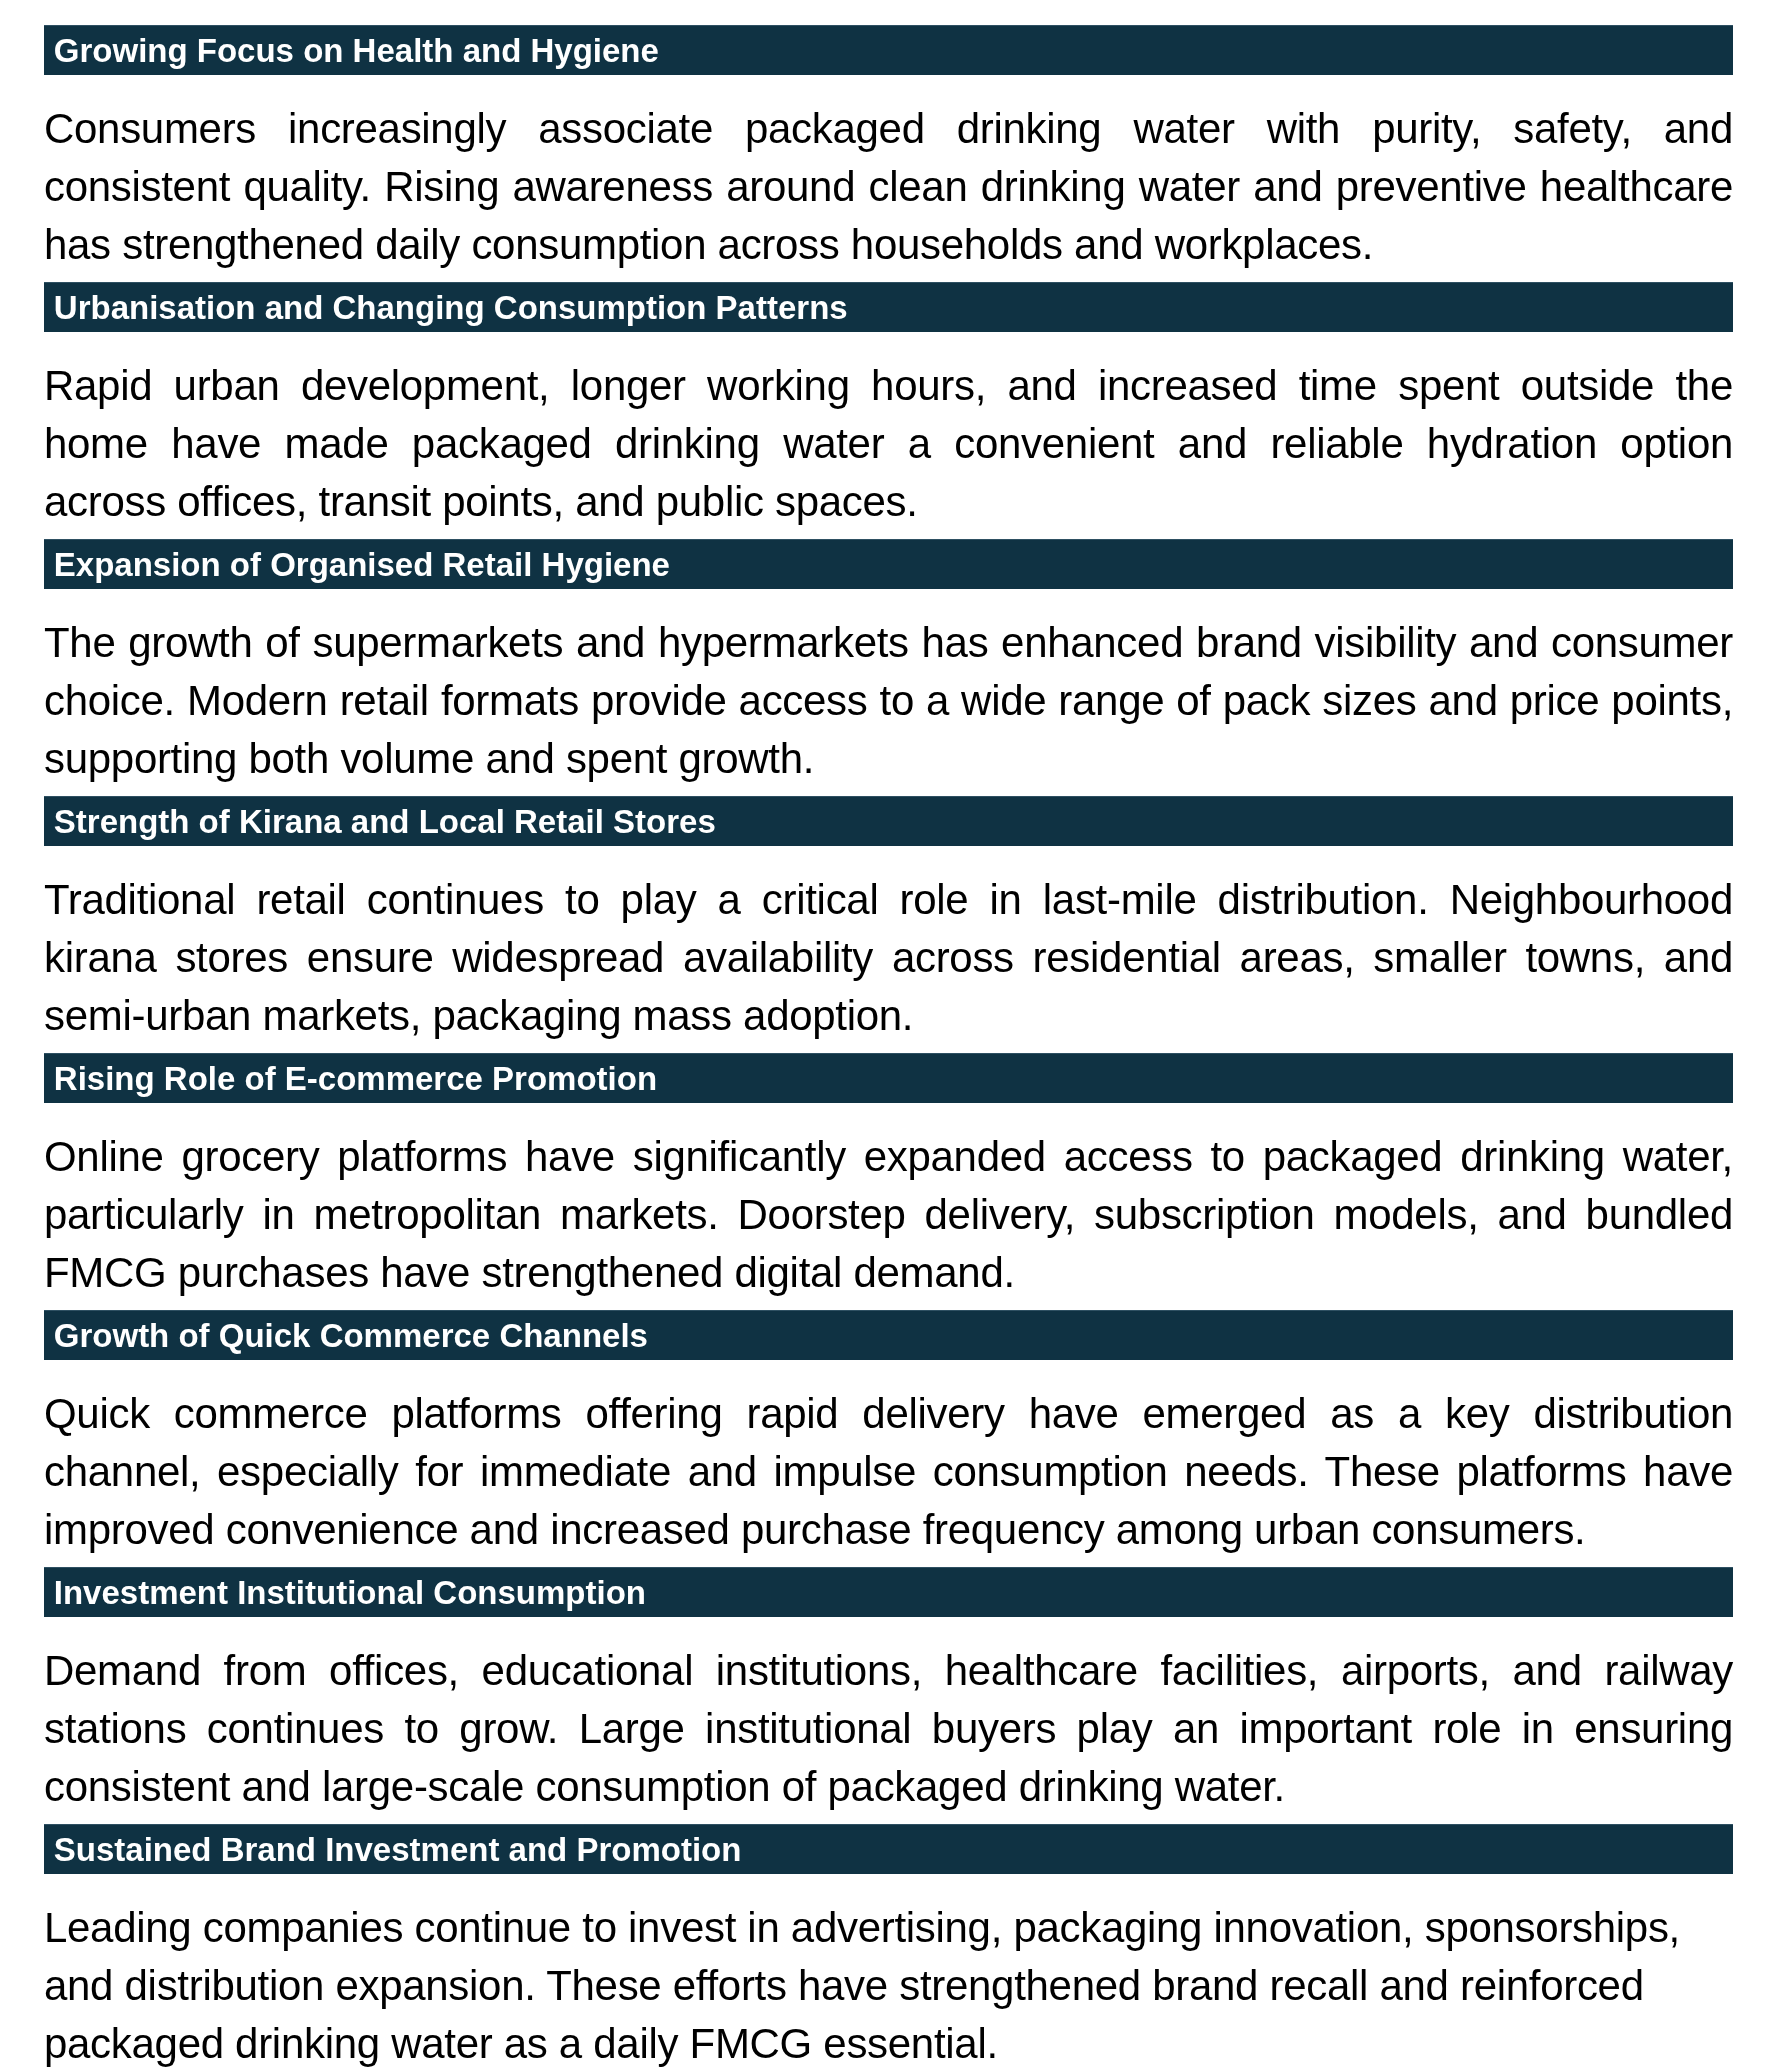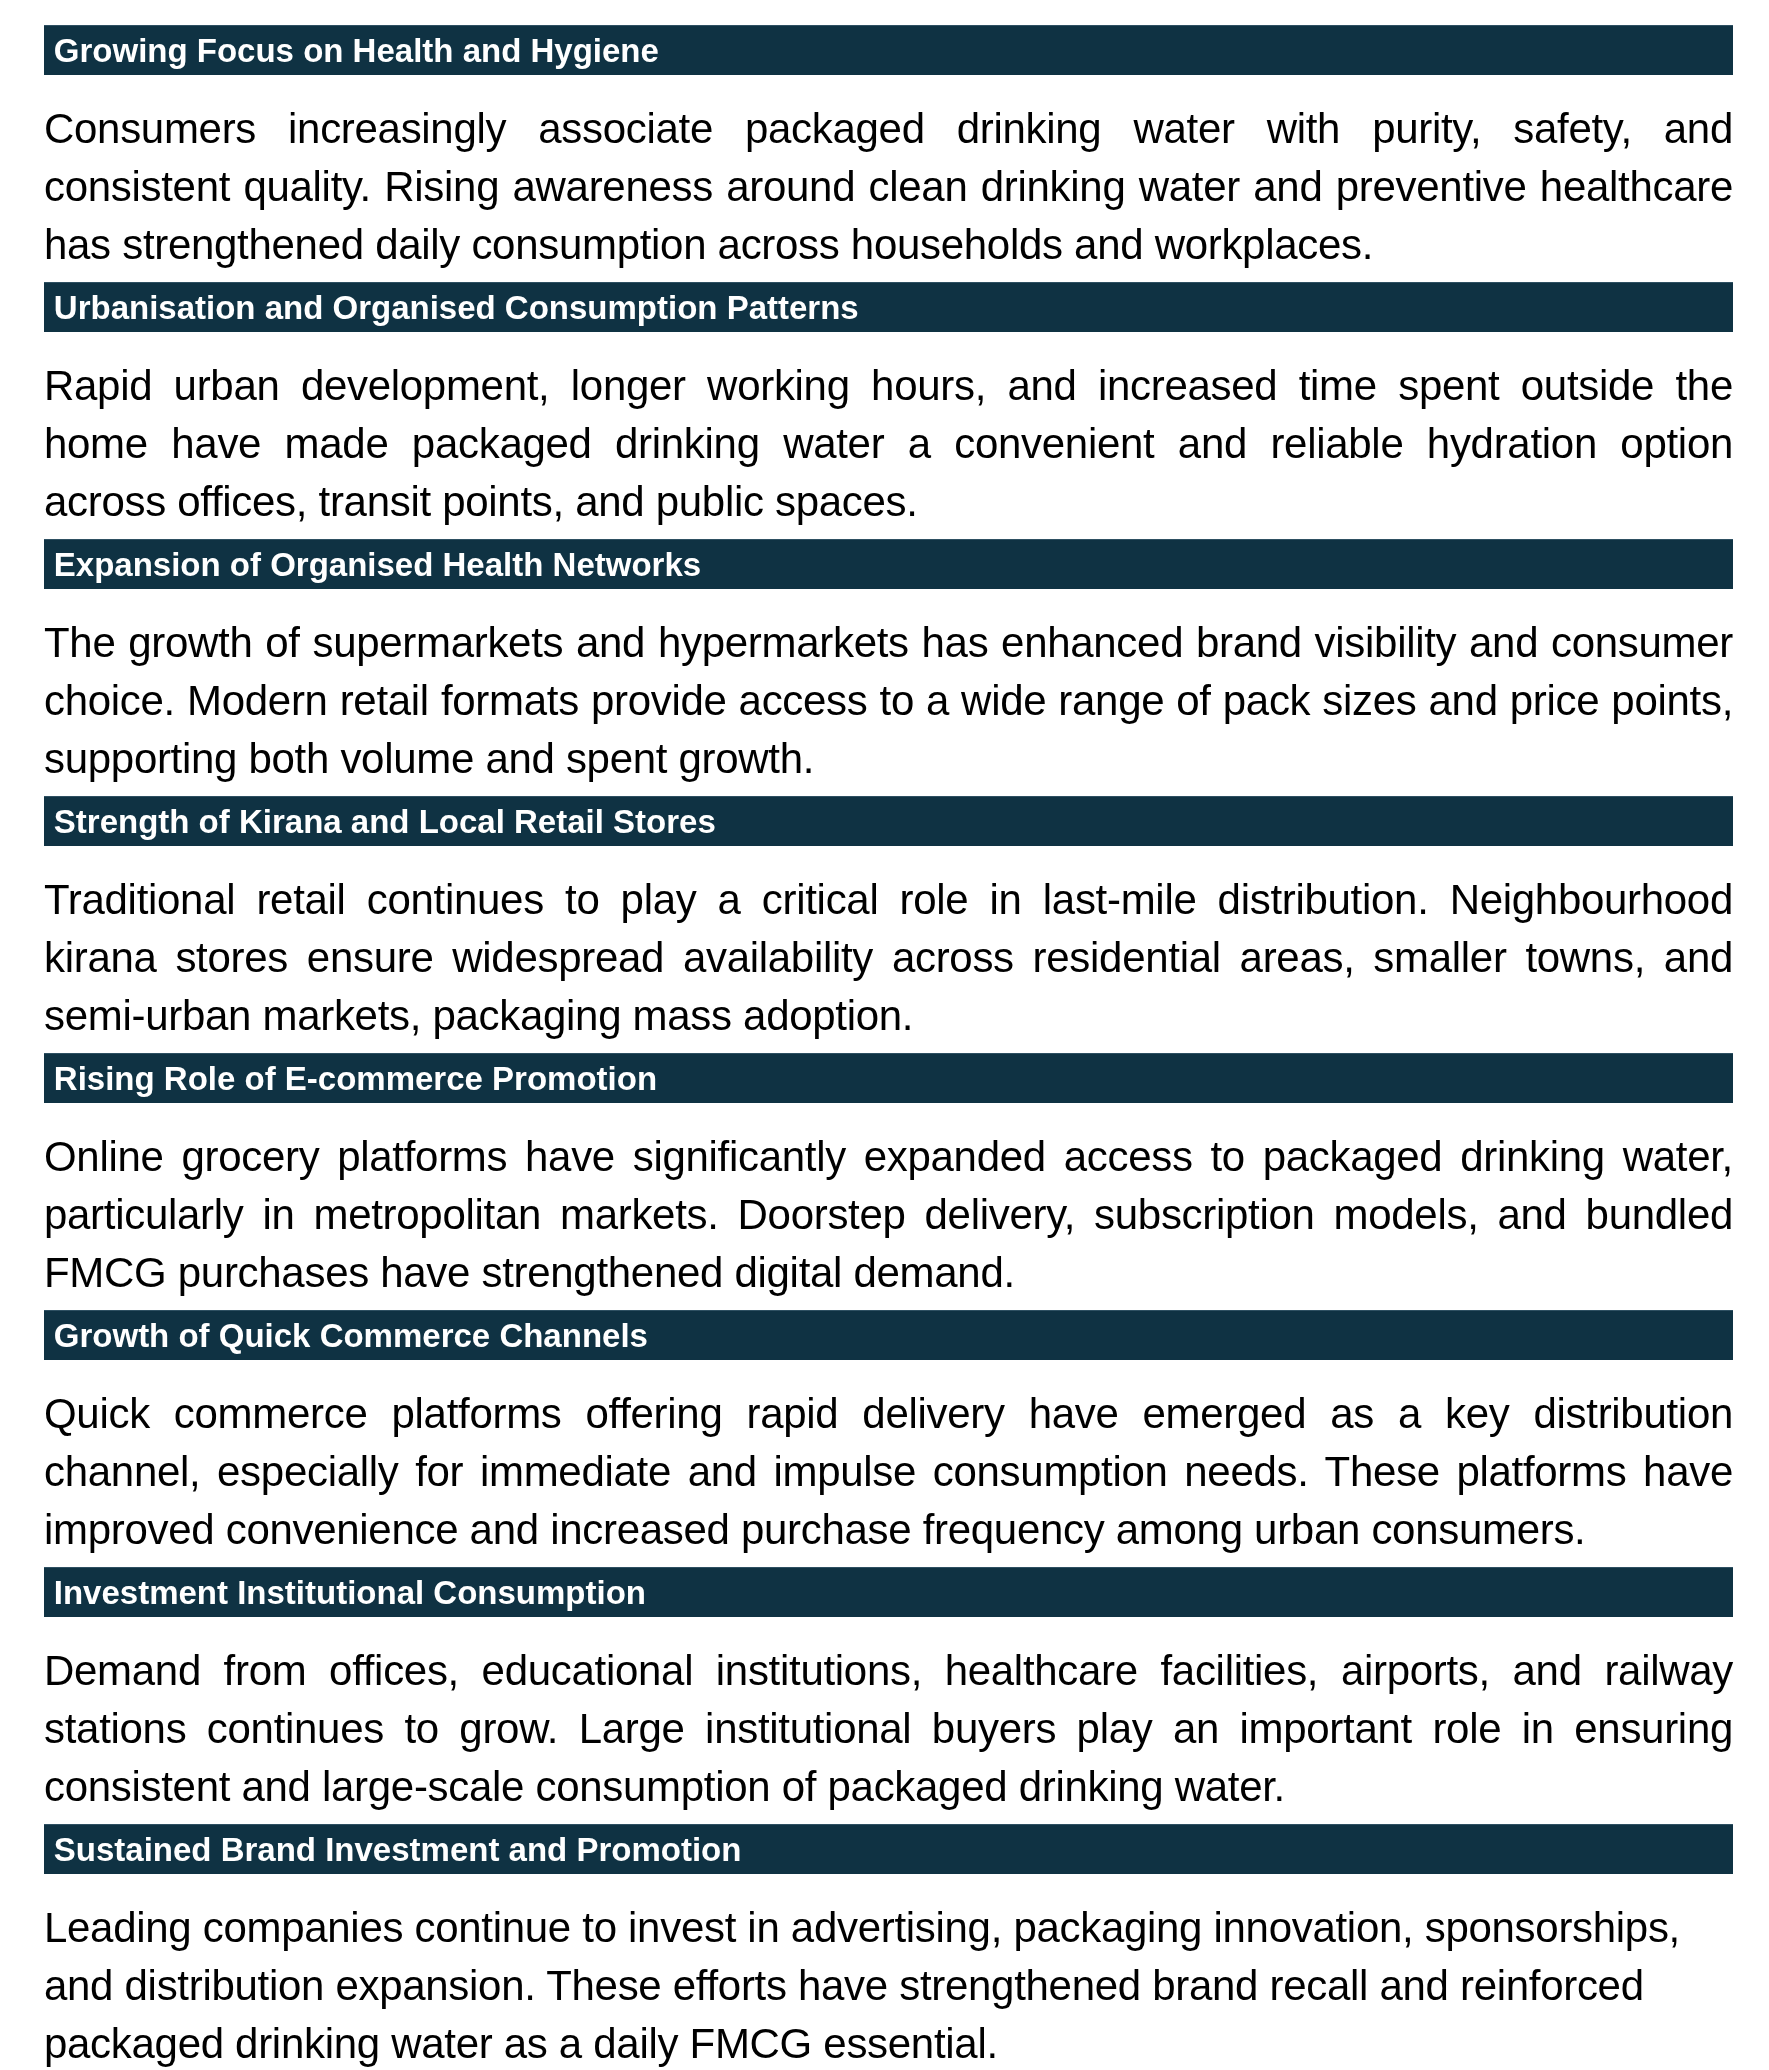--- a/index.html
+++ b/index.html
@@ -53,28 +53,28 @@
 
   <div class="section">
     <div class="bar">
       <span class="bar-title">Growing Focus on Health and Hygiene</span>
     </div>
     <p class="para">Consumers increasingly associate packaged drinking water with purity, safety, and consistent quality. Rising awareness around clean drinking water and preventive healthcare has strengthened daily consumption across households and workplaces.</p>
   </div>
 
   <div class="section">
     <div class="bar">
-      <span class="bar-title">Urbanisation and Organised Consumption Patterns</span>
+      <span class="bar-title">Urbanisation and Changing Consumption Patterns</span>
     </div>
     <p class="para">Rapid urban development, longer working hours, and increased time spent outside the home have made packaged drinking water a convenient and reliable hydration option across offices, transit points, and public spaces.</p>
   </div>
 
   <div class="section">
     <div class="bar">
-      <span class="bar-title">Expansion of Organised Health Networks</span>
+      <span class="bar-title">Expansion of Organised Retail Hygiene</span>
     </div>
     <p class="para">The growth of supermarkets and hypermarkets has enhanced brand visibility and consumer choice. Modern retail formats provide access to a wide range of pack sizes and price points, supporting both volume and spent growth.</p>
   </div>
 
   <div class="section">
     <div class="bar">
       <span class="bar-title">Strength of Kirana and Local Retail Stores</span>
     </div>
     <p class="para">Traditional retail continues to play a critical role in last-mile distribution. Neighbourhood kirana stores ensure widespread availability across residential areas, smaller towns, and semi-urban markets, packaging mass adoption.</p>
   </div>

